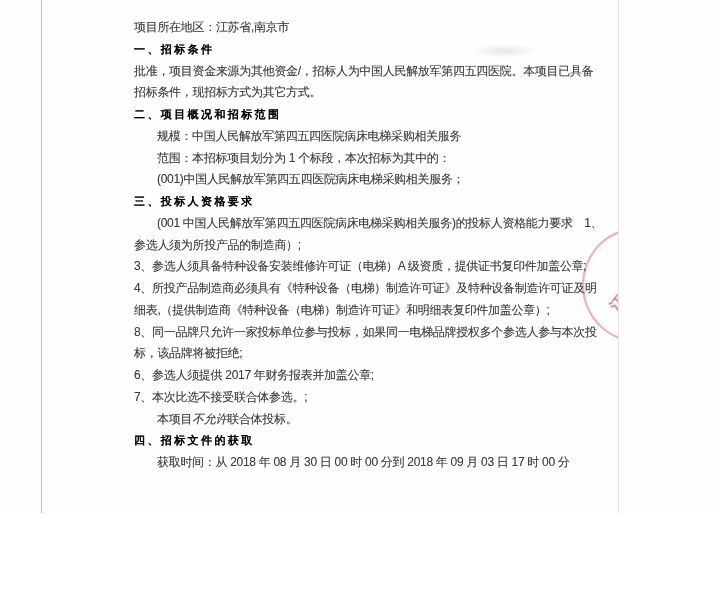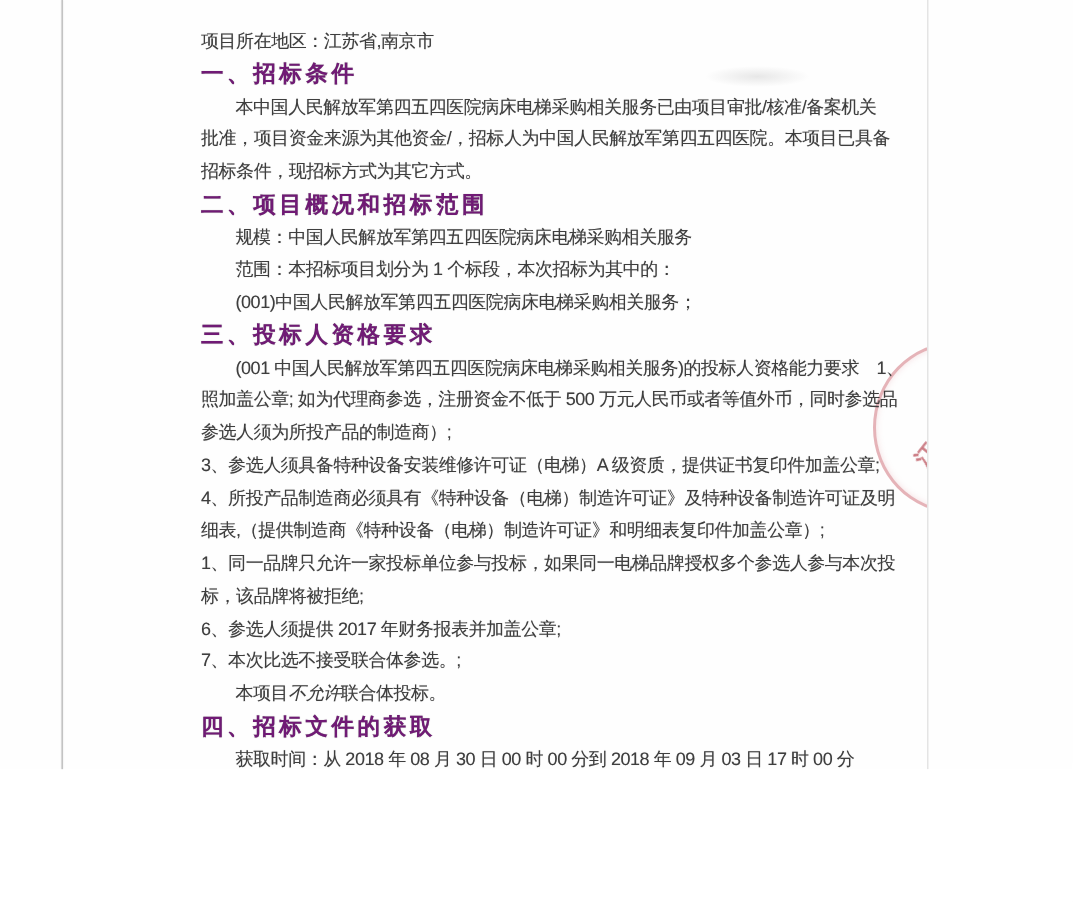--- a/index.html
+++ b/index.html
@@ -18,22 +18,22 @@
   .textblock{
     position:absolute;left:134px;top:17px;width:476px;
   }
   .line{
     height:21.75px;line-height:21.75px;
     font-size:12px;letter-spacing:-0.3px;
     color:#3e3e3e;white-space:nowrap;
     text-shadow:0 0 0.5px rgba(80,80,80,0.45);
   }
   .line.heading{
-    font-weight:bold;color:#701a75;
-    font-size:15px;letter-spacing:2.4px;
+    font-weight:bold;color:#000000;
+    font-size:11px;letter-spacing:2.4px;
     text-shadow:0 0 0.5px rgba(40,40,40,0.55);
   }
   .line.indent{padding-left:23px;}
   .line .em{font-style:italic;}
   
   .seal-clip{
     position:absolute;left:0;top:0;width:618px;height:601px;
     overflow:hidden;pointer-events:none;
   }
   .seal-circle{
@@ -65,35 +65,33 @@
 
   <div class="seal-clip">
     <div class="seal-circle">
       <div class="seal-text">江苏海外</div>
     </div>
   </div>
 
   <div class="textblock" id="textblock">
       <div class="line">项目所在地区：江苏省,南京市</div>
       <div class="line heading">一、招标条件</div>
-      <div class="line indent">本中国人民解放军第四五四医院病床电梯采购相关服务已由项目审批/核准/备案机关</div>
       <div class="line">批准，项目资金来源为其他资金/，招标人为中国人民解放军第四五四医院。本项目已具备</div>
       <div class="line">招标条件，现招标方式为其它方式。</div>
       <div class="line heading">二、项目概况和招标范围</div>
       <div class="line indent">规模：中国人民解放军第四五四医院病床电梯采购相关服务</div>
       <div class="line indent">范围：本招标项目划分为 1 个标段，本次招标为其中的：</div>
       <div class="line indent">(001)中国人民解放军第四五四医院病床电梯采购相关服务；</div>
       <div class="line heading">三、投标人资格要求</div>
       <div class="line indent">(001 中国人民解放军第四五四医院病床电梯采购相关服务)的投标人资格能力要求　1、</div>
-      <div class="line">照加盖公章; 如为代理商参选，注册资金不低于 500 万元人民币或者等值外币，同时参选品</div>
       <div class="line">参选人须为所投产品的制造商）;</div>
       <div class="line">3、参选人须具备特种设备安装维修许可证（电梯）A 级资质，提供证书复印件加盖公章;</div>
       <div class="line">4、所投产品制造商必须具有《特种设备（电梯）制造许可证》及特种设备制造许可证及明</div>
       <div class="line">细表,（提供制造商《特种设备（电梯）制造许可证》和明细表复印件加盖公章）;</div>
-      <div class="line">1、同一品牌只允许一家投标单位参与投标，如果同一电梯品牌授权多个参选人参与本次投</div>
+      <div class="line">8、同一品牌只允许一家投标单位参与投标，如果同一电梯品牌授权多个参选人参与本次投</div>
       <div class="line">标，该品牌将被拒绝;</div>
       <div class="line">6、参选人须提供 2017 年财务报表并加盖公章;</div>
       <div class="line">7、本次比选不接受联合体参选。;</div>
       <div class="line indent"><span>本项目</span><span class="em">不允许</span><span>联合体投标。</span></div>
       <div class="line heading">四、招标文件的获取</div>
       <div class="line indent">获取时间：从 2018 年 08 月 30 日  00 时 00 分到 2018 年 09 月 03 日  17 时 00 分</div>
     </div>
 
   <div class="smudge smudge-a"></div>
   <div class="smudge smudge-b"></div>

